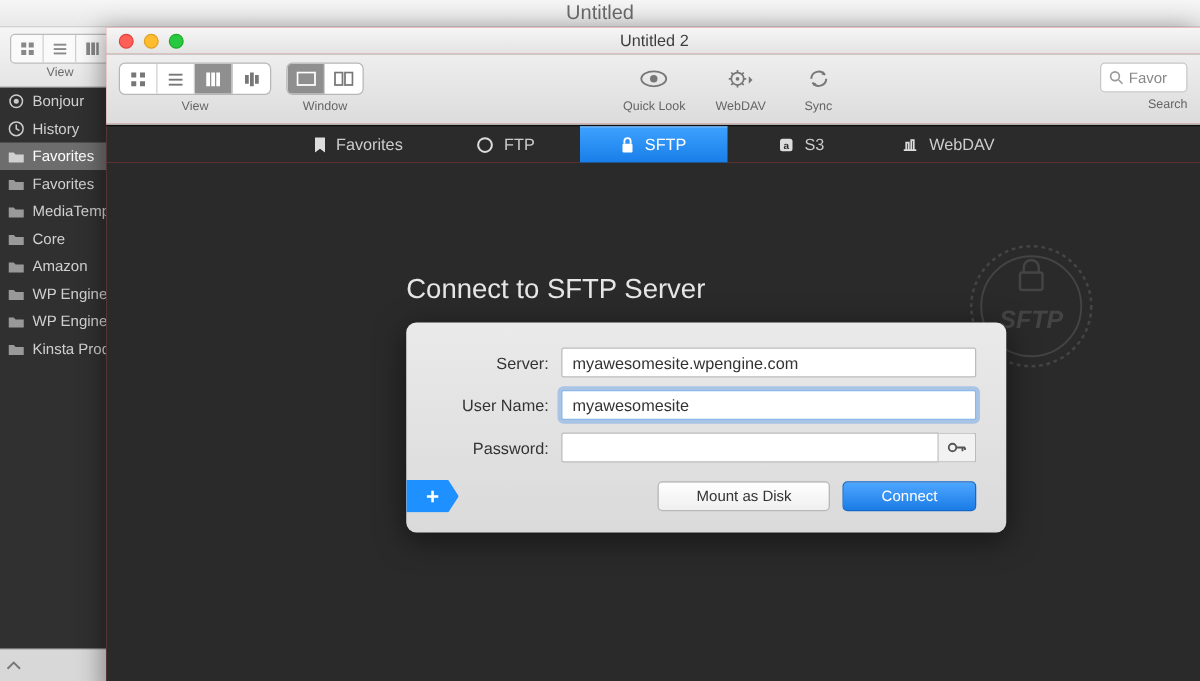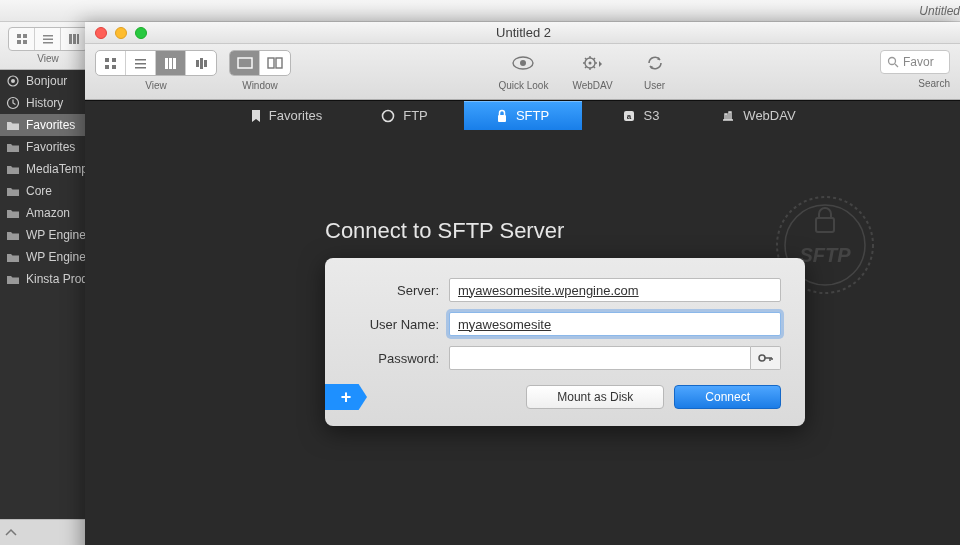--- a/index.html
+++ b/index.html
@@ -1,20 +1,20 @@
 <!DOCTYPE html>
 <html><head>
 <meta charset="utf-8">
 <style>
 * { box-sizing: border-box; margin: 0; padding: 0; font-family: -apple-system, "Helvetica Neue", Arial, sans-serif; }
 body { width: 960px; height: 545px; background: #f0f0f0; overflow: hidden; position: relative; }
 
 
 .bg-window { position: absolute; left: 0; top: 0; width: 960px; height: 545px; }
-.bg-titlebar { height: 22px; background: linear-gradient(#f6f6f6,#e8e8e8); color: #6a6a6a; font-size: 12px; text-align: right; line-height: 22px; border-bottom: 1px solid #c9c9c9; font-style: italic; }
+.bg-titlebar { height: 22px; background: linear-gradient(#f6f6f6,#e8e8e8); color: #6a6a6a; font-size: 16px; text-align: center; line-height: 22px; border-bottom: 1px solid #c9c9c9; }
 .bg-toolbar { height: 48px; background: linear-gradient(#f5f5f5,#e5e5e5); border-bottom: 1px solid #b5b5b5; display:flex; align-items:center; padding:0 8px; }
 .bg-toolbar .seggroup { display:flex; border:1px solid #bcbcbc; border-radius:4px; overflow:hidden; height:24px; background:#fafafa; }
 .bg-toolbar .seg { width:26px; display:flex; align-items:center; justify-content:center; border-right:1px solid #d0d0d0; color:#666; }
 .bg-toolbar .seg:last-child { border-right:none; }
 .bg-toolbar .lbl { font-size:10px; color:#6a6a6a; margin-top:2px; text-align:center; }
 .bg-sidebar { position:absolute; left:0; top:70px; width:85px; bottom:0; background:#303030; color:#d0d0d0; font-size:12px; }
 .bg-sidebar .item { display:flex; align-items:center; height:22px; padding:0 6px; gap:6px; white-space:nowrap; overflow:hidden; }
 .bg-sidebar .item.sel { background:#6d6d6d; color:#fff; }
 .foldericon, .bonjouricon, .historyicon { display:inline-block; flex:0 0 14px; }
 .bg-bottom { position:absolute; left:0; bottom:0; width:85px; height:26px; background:#d8d8d8; border-top:1px solid #bbb; display:flex; align-items:center; padding-left:4px; }
@@ -44,21 +44,21 @@
 .tab { width:118px; height:30px; display:flex; align-items:center; justify-content:center; gap:8px; cursor:pointer; }
 .tab.active { background:#1e90ff; background:linear-gradient(#3ea2ff,#177de8); color:#fff; box-shadow:inset 0 1px 0 rgba(255,255,255,.3); }
 .tab .ticon { display:inline-flex; }
 
 .content { position:absolute; left:0; top:108px; right:0; bottom:0; background:#2a2a2a; }
 .heading { color:#e6e6e6; font-size:22px; font-weight:300; position:absolute; left:240px; top:88px; }
 .stamp { position:absolute; right:80px; top:60px; width:110px; height:110px; opacity:.18; color:#bbb; }
 .panel { position:absolute; left:240px; top:128px; width:480px; background:linear-gradient(#eaeaea,#dadada); border-radius:8px; box-shadow:0 6px 24px rgba(0,0,0,.5); padding:20px 24px 16px 24px; }
 .row { display:flex; align-items:center; margin-bottom:10px;justify-content:space-between; }
 .row label { width:100px; text-align:right; font-size:13px; color:#333; padding-right:10px; }
-.row input { flex:1; height:24px; border:1px solid #bcbcbc; border-radius:2px; background:#fff; padding:0 8px; font-size:13px; color:#333;text-decoration:underline; }
+.row input { flex:1; height:24px; border:1px solid #bcbcbc; border-radius:2px; background:#fff; padding:0 8px; font-size:13px; color:#333; }
 .row input::placeholder { color:#b0b0b0; }
 .row.focused input { outline:none; border:1px solid #8bb8ea; box-shadow:0 0 0 3px rgba(120,170,230,.55); }
 .row.port input { width:62px; flex:0 0 62px; color:#b0b0b0; }
 .keybtn { width:30px; height:24px; border:1px solid #bcbcbc; border-left:none; border-radius:0 2px 2px 0; background:#f2f2f2; display:flex; align-items:center; justify-content:center; color:#555; }
 .row.password input { border-radius:2px 0 0 2px; }
 .btnrow { display:flex; align-items:center; gap:10px; margin-top:14px; }
 .plus { position:relative; left:-24px; width:42px; height:26px; background:#1e90ff; display:flex; align-items:center; justify-content:center; color:#fff; font-size:18px; font-weight:bold; border-radius:0; clip-path: polygon(0 0, 80% 0, 100% 50%, 80% 100%, 0 100%); }
 .btn { height:24px; padding:0 30px; border:1px solid #b8b8b8; border-radius:4px; background:linear-gradient(#fff,#efefef); font-size:12px; color:#333; display:flex; align-items:center; }
 .btn.primary { background:linear-gradient(#4ea6ff,#1b7ce6); color:#fff; border:1px solid #1568c7; }
 svg { display:block; }
@@ -283,21 +283,21 @@
       </div>
       <div class="tb-col">
         <div class="iconbtn">
             <svg width="18" height="18">
               <path d="M3 9 a6 6 0 0 1 11 -3" fill="none" stroke="#777" stroke-width="1.6"></path>
               <path d="M15 9 a6 6 0 0 1 -11 3" fill="none" stroke="#777" stroke-width="1.6"></path>
               <path d="M13 3 L14 6 L11 5.5z" fill="#777"></path>
               <path d="M5 15 L4 12 L7 12.5z" fill="#777"></path>
             </svg>
           </div>
-        <div class="tb-label">User</div>
+        <div class="tb-label">Sync</div>
       </div>
     </div>
     <div class="spacer"></div>
     <div class="tb-col" style="align-items:flex-end;">
       <div class="searchbox">
         <svg width="12" height="12">
             <circle cx="5" cy="5" r="3.5" fill="none" stroke="#999" stroke-width="1.3"></circle>
             <line x1="8" y1="8" x2="11" y2="11" stroke="#999" stroke-width="1.3"></line>
           </svg>
         <span>Favor</span>

